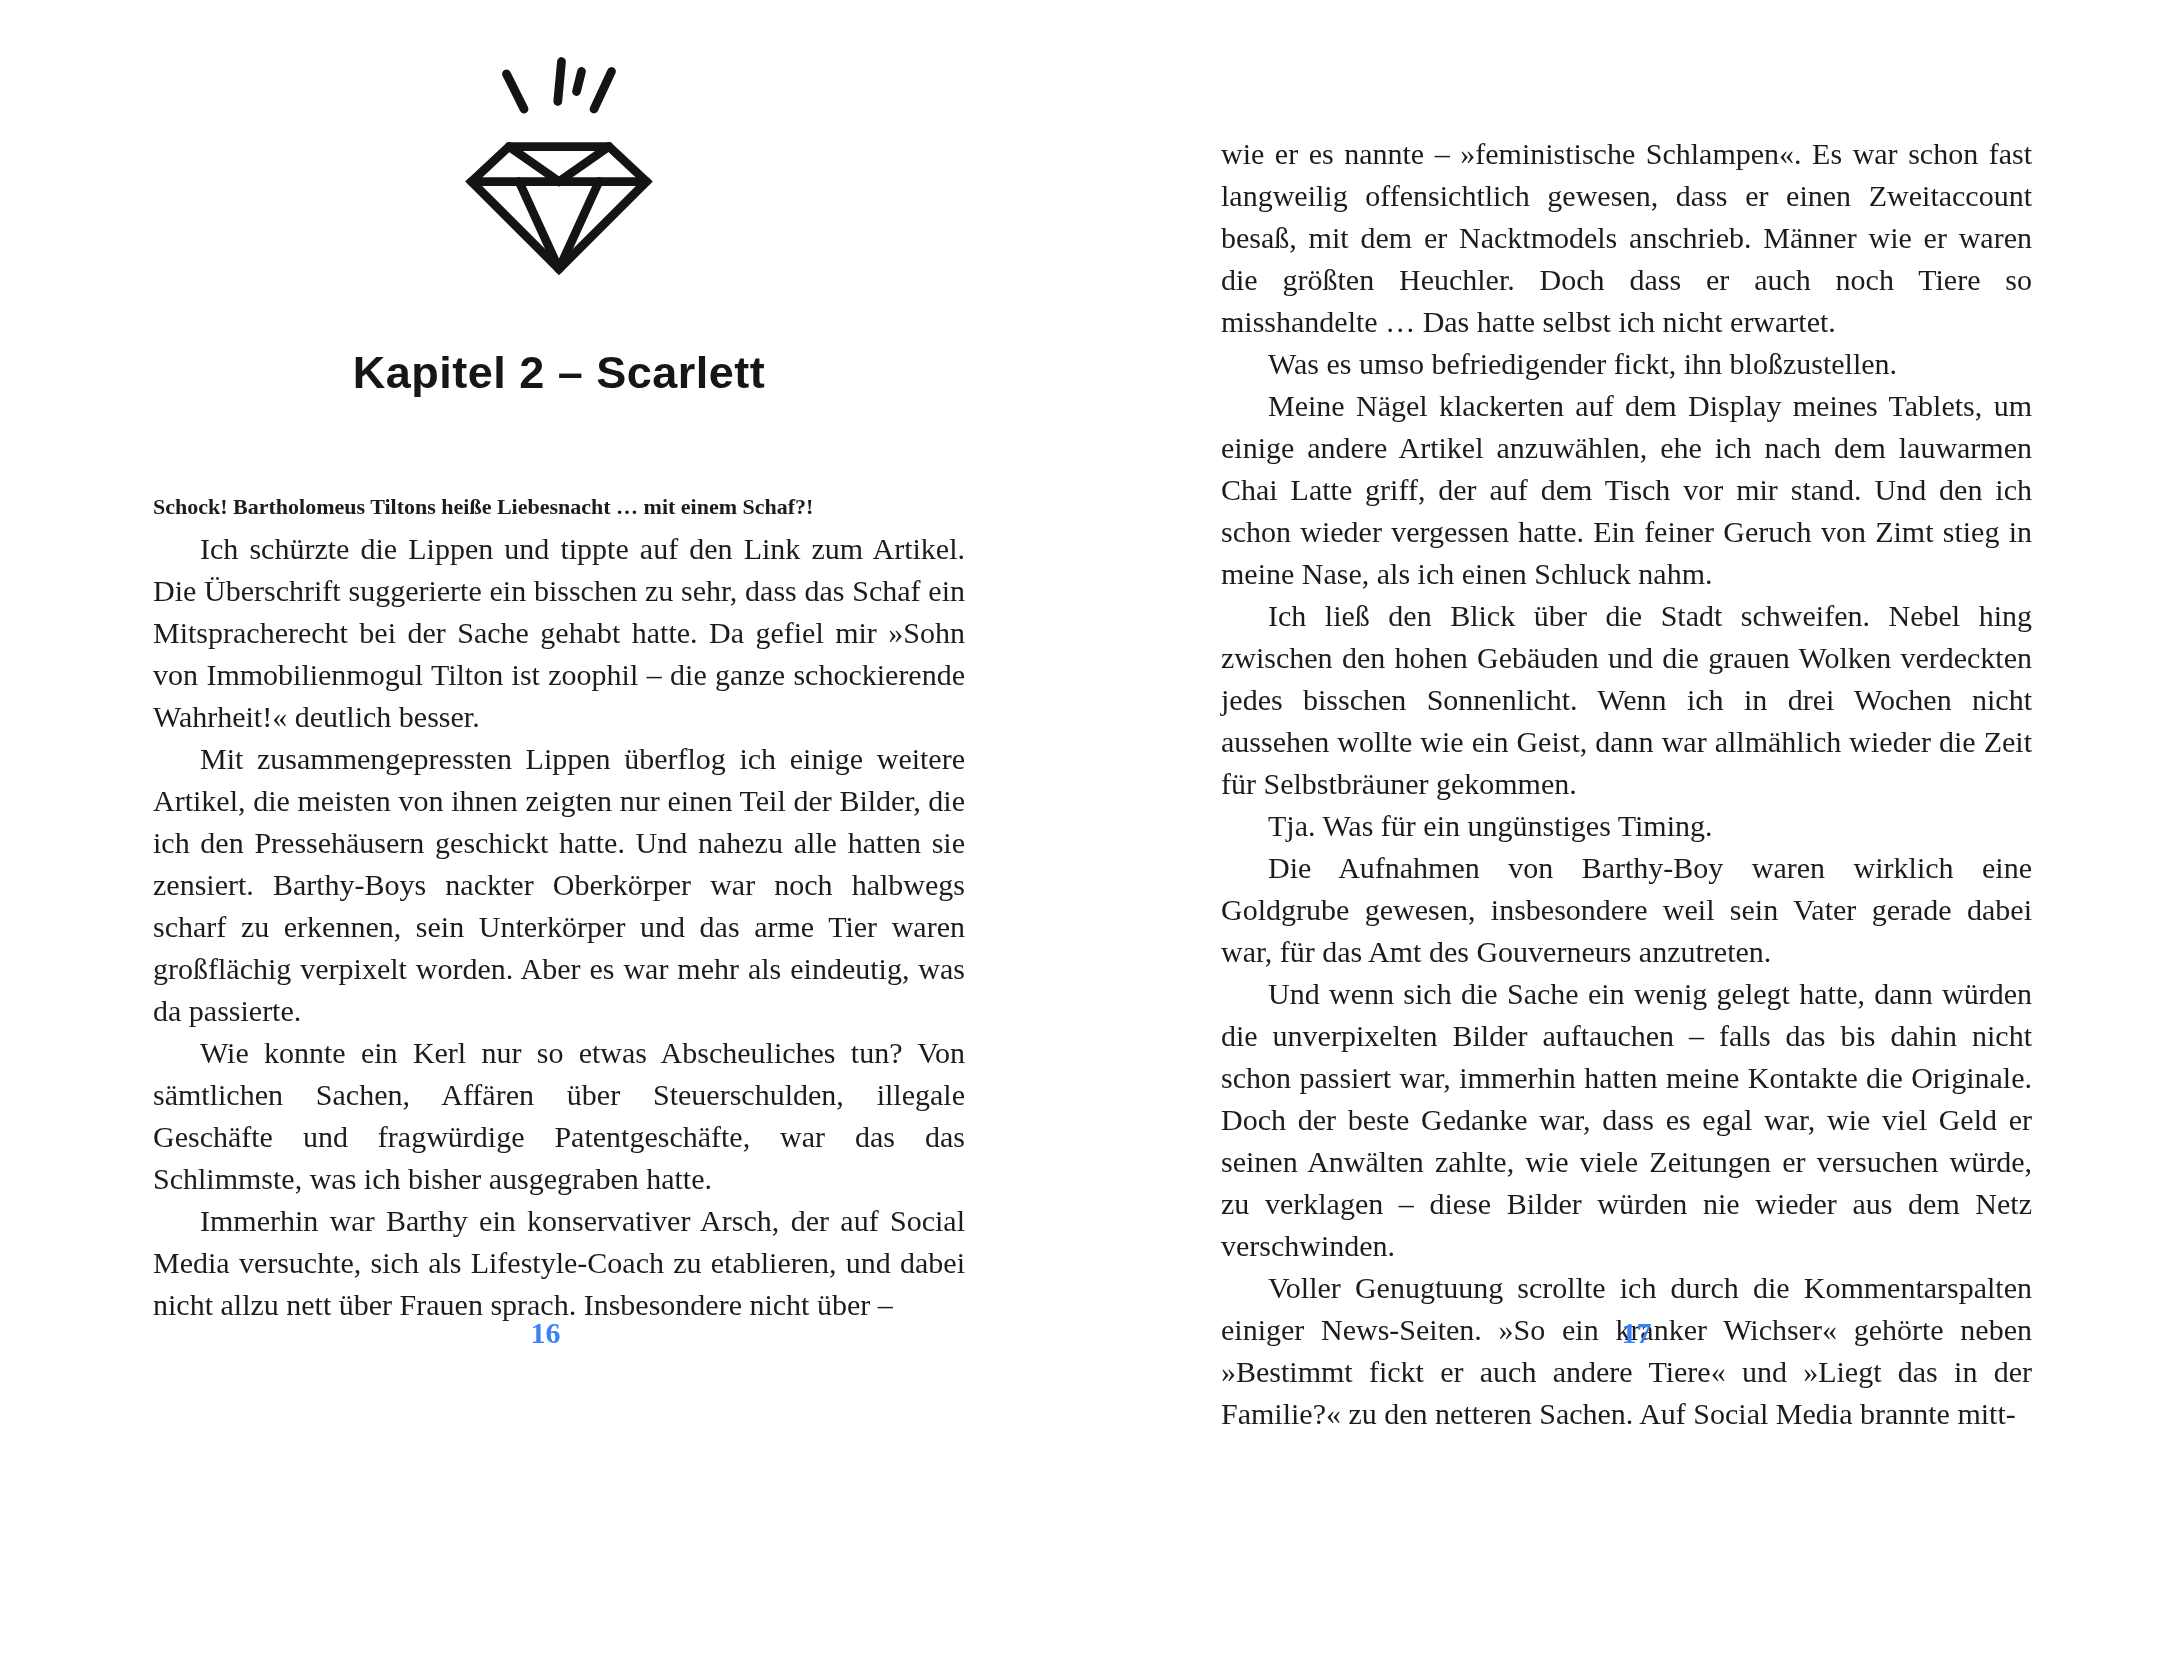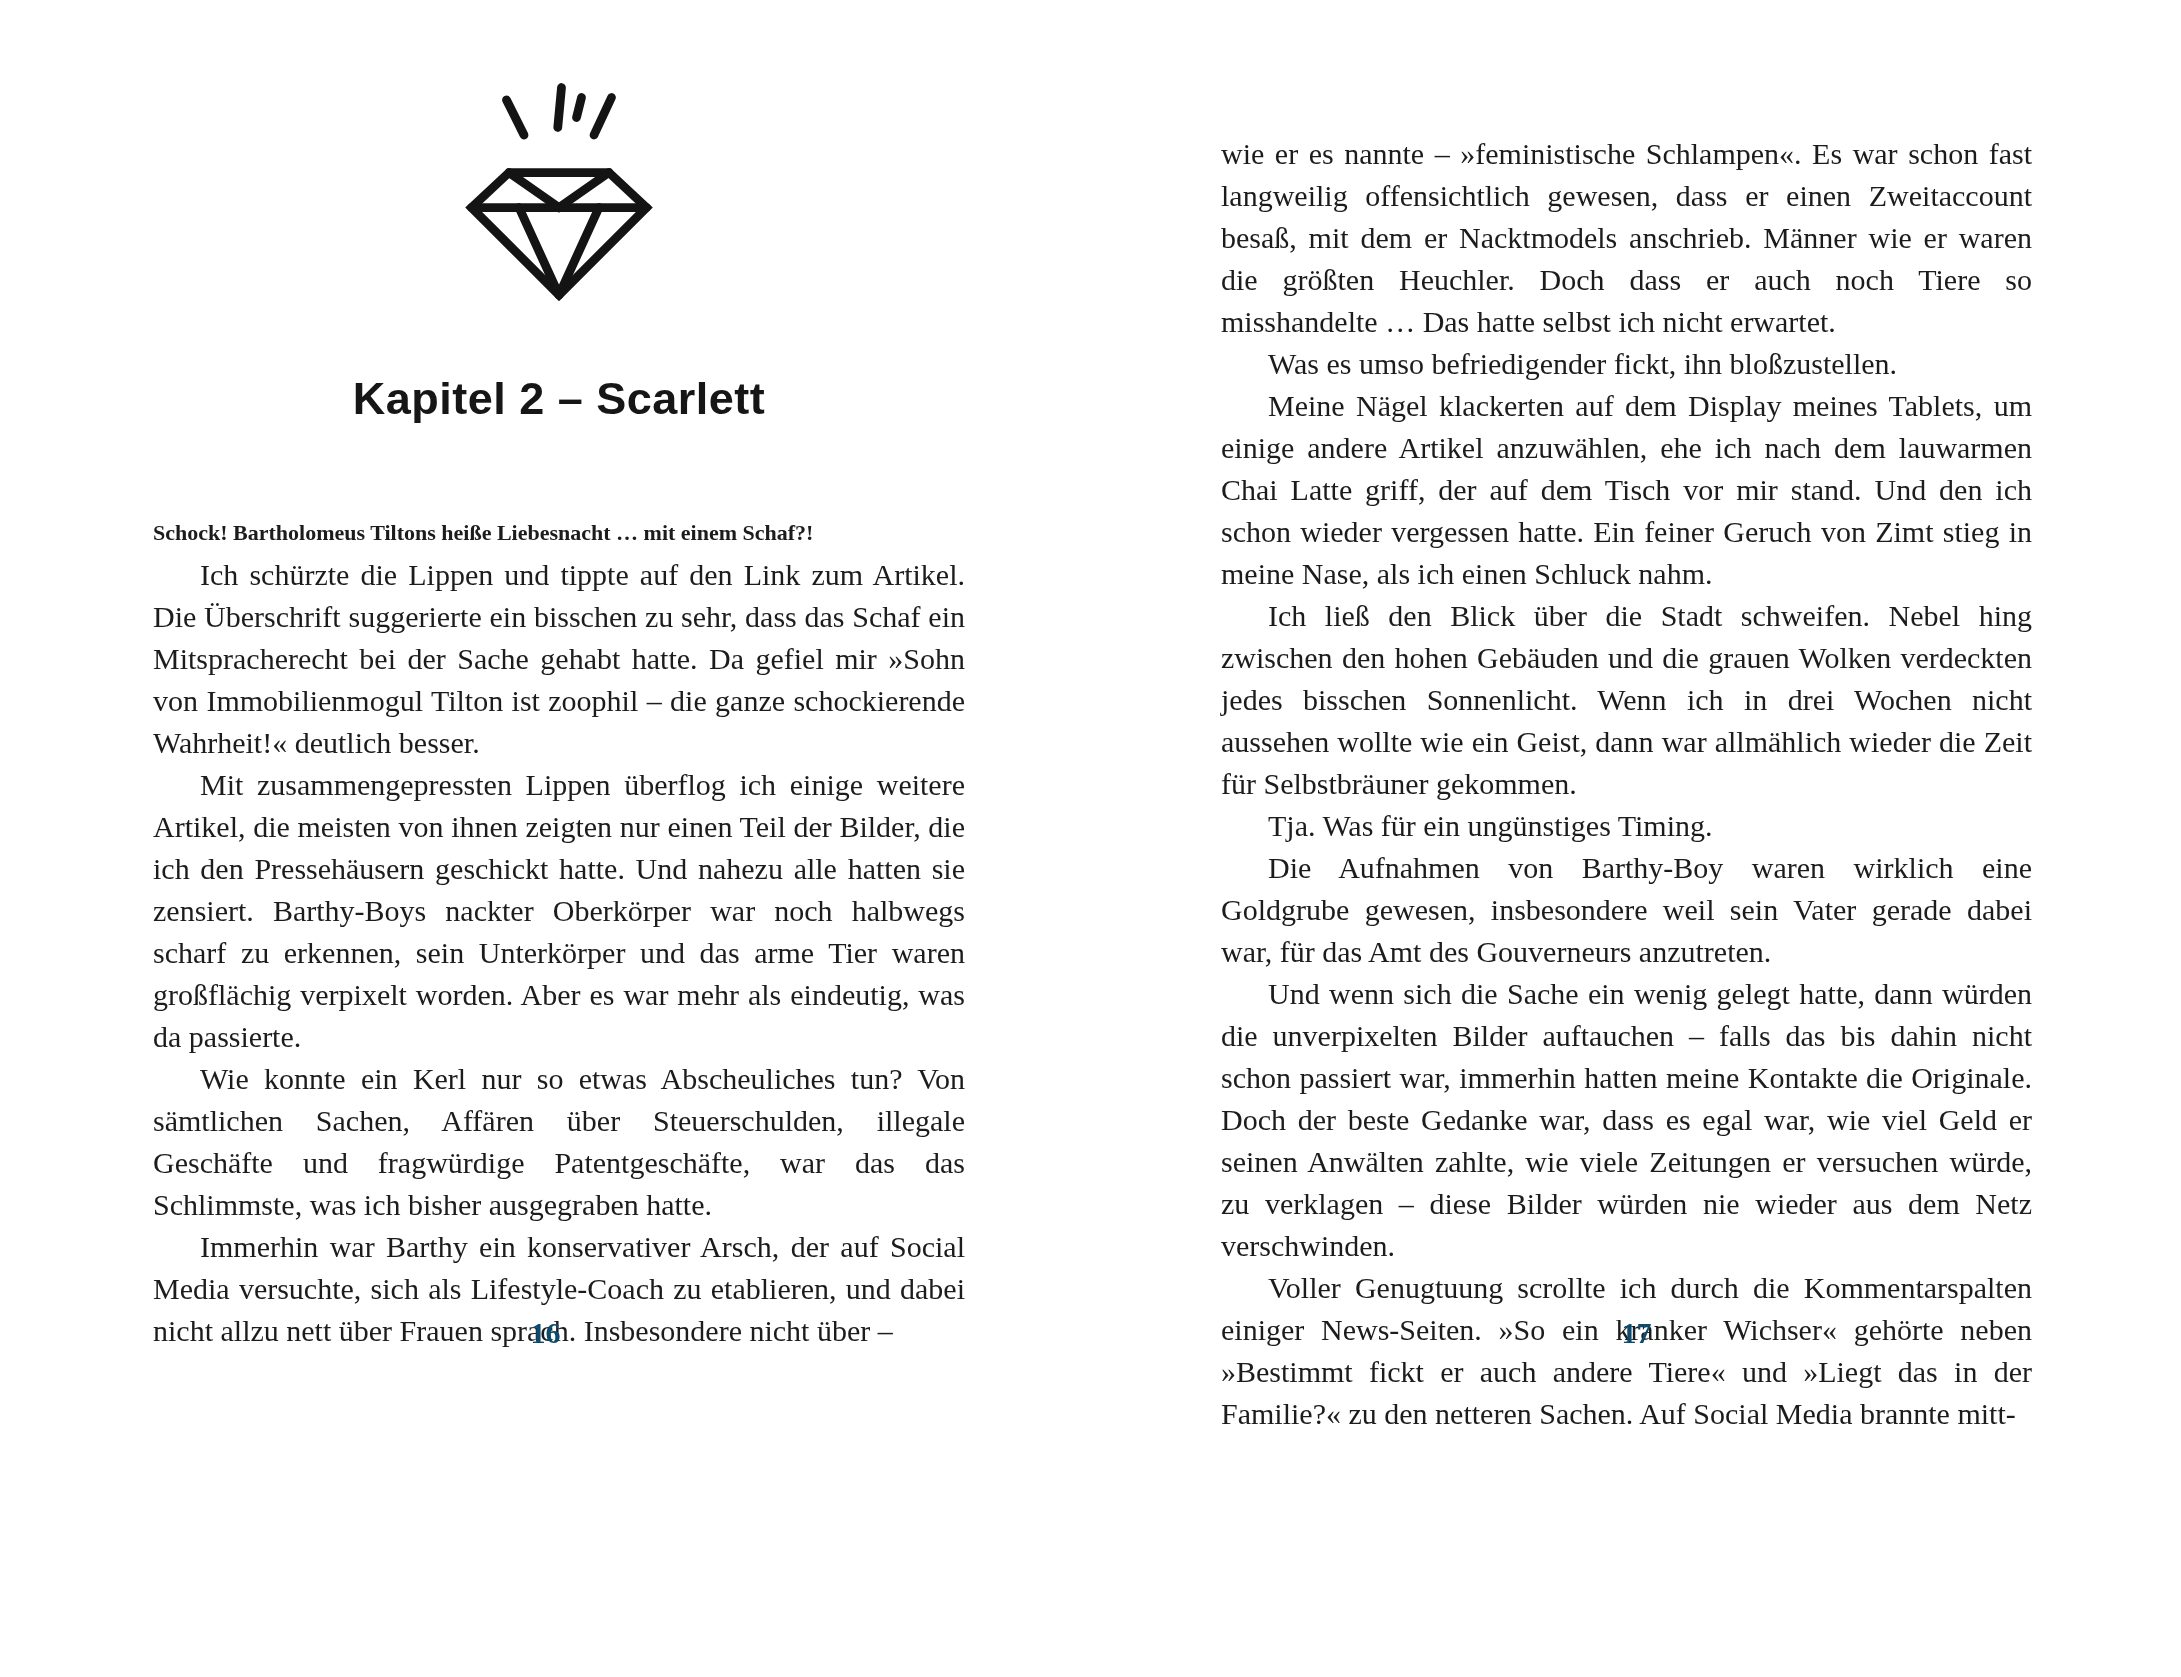--- a/index.html
+++ b/index.html
@@ -20,21 +20,21 @@
     height: 1677px;
     background: #ffffff;
   }
   .page {
     position: relative;
     width: 1091px;
     height: 1466px;
     box-sizing: border-box;
   }
   .page.left {
-    padding: 80px 126px 0 153px;
+    padding: 54px 126px 0 153px;
   }
   .page.right {
     padding: 133px 150px 0 130px;
   }
   .icon-wrap {
     display: flex;
     justify-content: center;
     align-items: flex-start;
     height: 233px;
     margin-bottom: 0;
@@ -70,21 +70,21 @@
     text-indent: 47px;
   }
   .page-number {
     position: absolute;
     left: 0;
     bottom: 116px;
     width: 100%;
     text-align: center;
     font-weight: 700;
     font-size: 30px;
-    color: #0c4a6e;
+    color: #3b82f6;
   }
   svg.diamond {
     stroke: #141414;
     fill: none;
     stroke-width: 7;
     stroke-linecap: round;
     stroke-linejoin: miter;
   }
 </style>
 </head>

